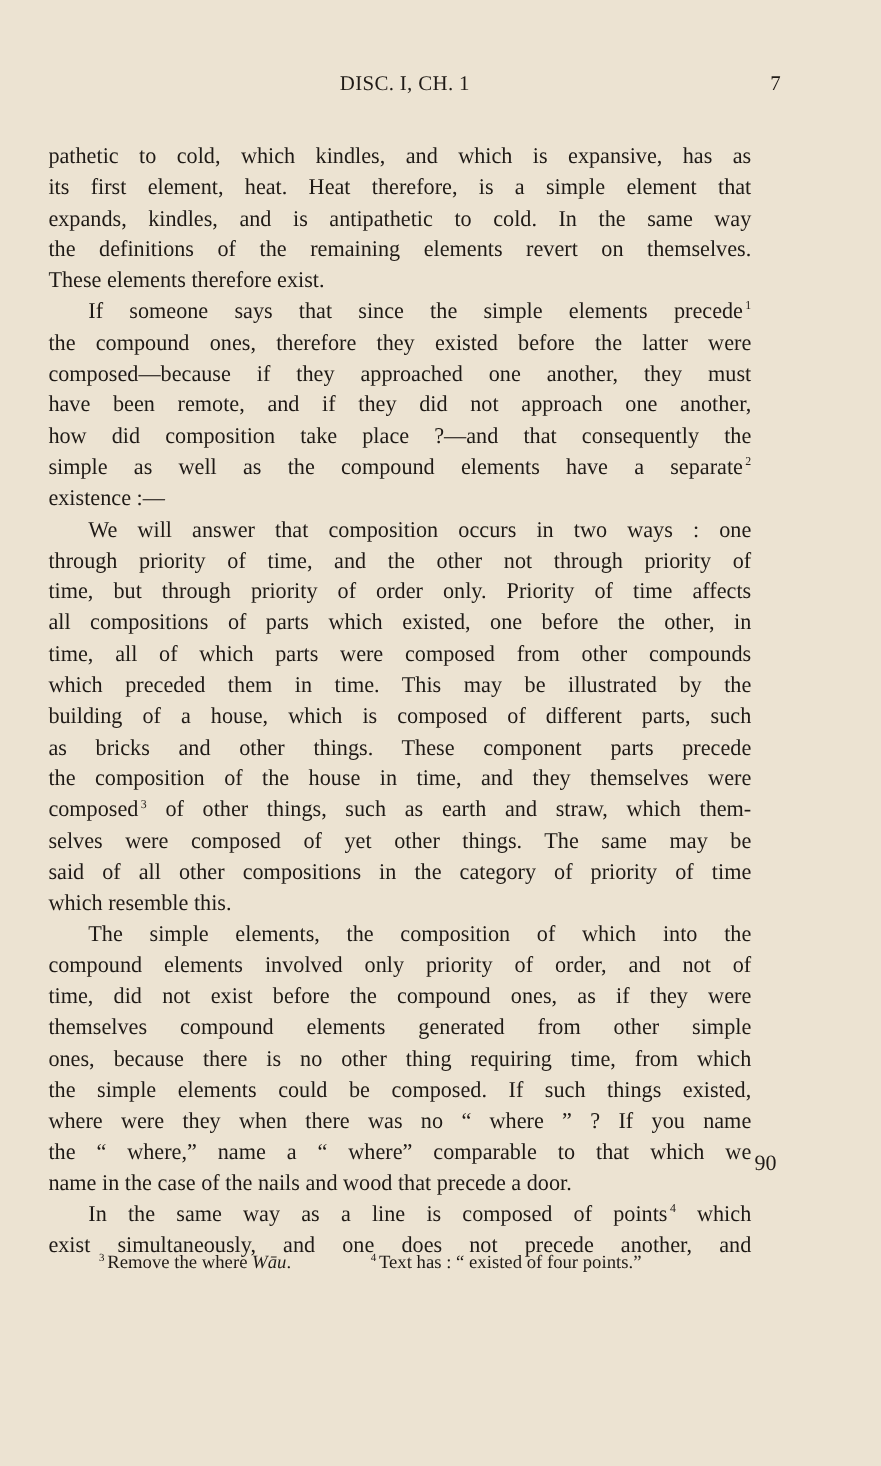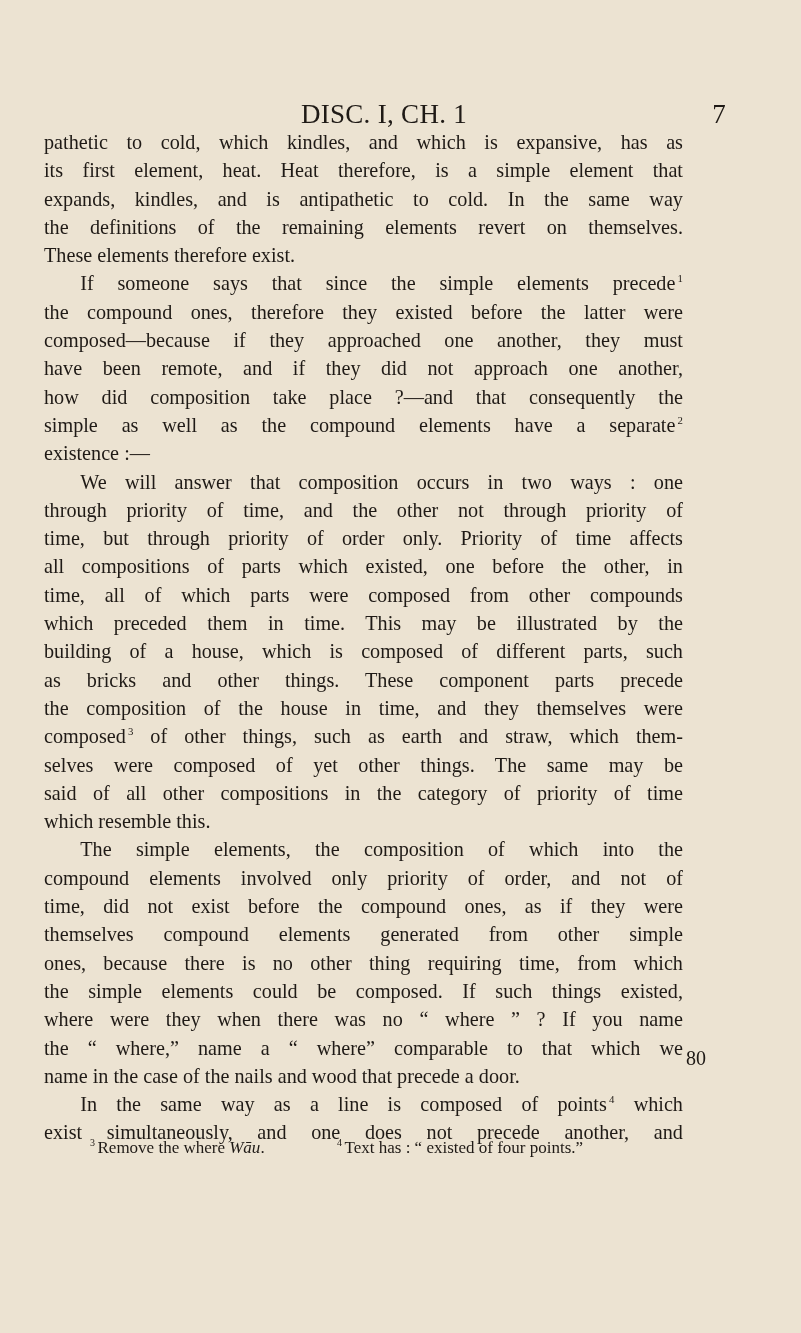--- a/index.html
+++ b/index.html
@@ -5,22 +5,22 @@
   html, body { margin: 0; padding: 0; }
   body {
     width: 801px; height: 1333px; overflow: hidden;
     background: #ece3d2;
     font-family: "Liberation Serif", "DejaVu Serif", serif;
     color: #1f1a16;
     position: relative;
   }
   .page { position: absolute; left: 0; top: 0; width: 801px; height: 1333px; }
   .header {
-    position: absolute; top: 66px; left: 60px; width: 648px; height: 34px;
-    font-size: 27px; letter-spacing: 0.3px; margin-top: 33px;
+    position: absolute; top: 66px; left: 44px; width: 648px; height: 34px;
+    font-size: 19px; letter-spacing: 0.3px;
   }
   .header .running-title { position: absolute; left: 0; right: 0; text-align: center; top: 0; }
   .header .page-number { position: absolute; right: -18px; top: 0; }
   .body-text {
     position: absolute; left: 44px; top: 128px; width: 652px;
     font-size: 20.6px; line-height: 28.3px;
     transform: scaleX(0.98); transform-origin: left top;
   }
   .line { white-space: nowrap; text-align: justify; text-align-last: justify; height: 28.3px; display: block; }
   .line.last { text-align-last: left; }
@@ -79,21 +79,21 @@
       <span class="line"><span>themselves compound elements generated from other simple</span></span>
       <span class="line"><span>ones, because there is no other thing requiring time, from which</span></span>
       <span class="line"><span>the simple elements could be composed.  If such things existed,</span></span>
       <span class="line"><span>where were they when there was no “ where ” ?  If you name</span></span>
       <span class="line"><span>the “ where,” name a “ where” comparable to that which we</span></span>
       <span class="line last"><span>name in the case of the nails and wood that precede a door.</span></span>
       <span class="line indent"><span>In the same way as a line is composed of points</span><sup> 4</sup><span> which</span></span>
       <span class="line"><span>exist simultaneously, and one does not precede another, and</span></span>
     </div>
 
-  <span class="margin-number">80</span>
+  <span class="margin-number">90</span>
 
   <div class="footnotes" id="footnotes">
       <div class="fn-row">
         <div class="fn"><sup>3 </sup><span>Remove the where </span><em>Wāu</em><span>.</span></div>
         <div class="fn"><sup>4 </sup><span>Text has :  “ existed of four points.”</span></div>
       </div>
     </div>
 </div>
 
 </body></html>

